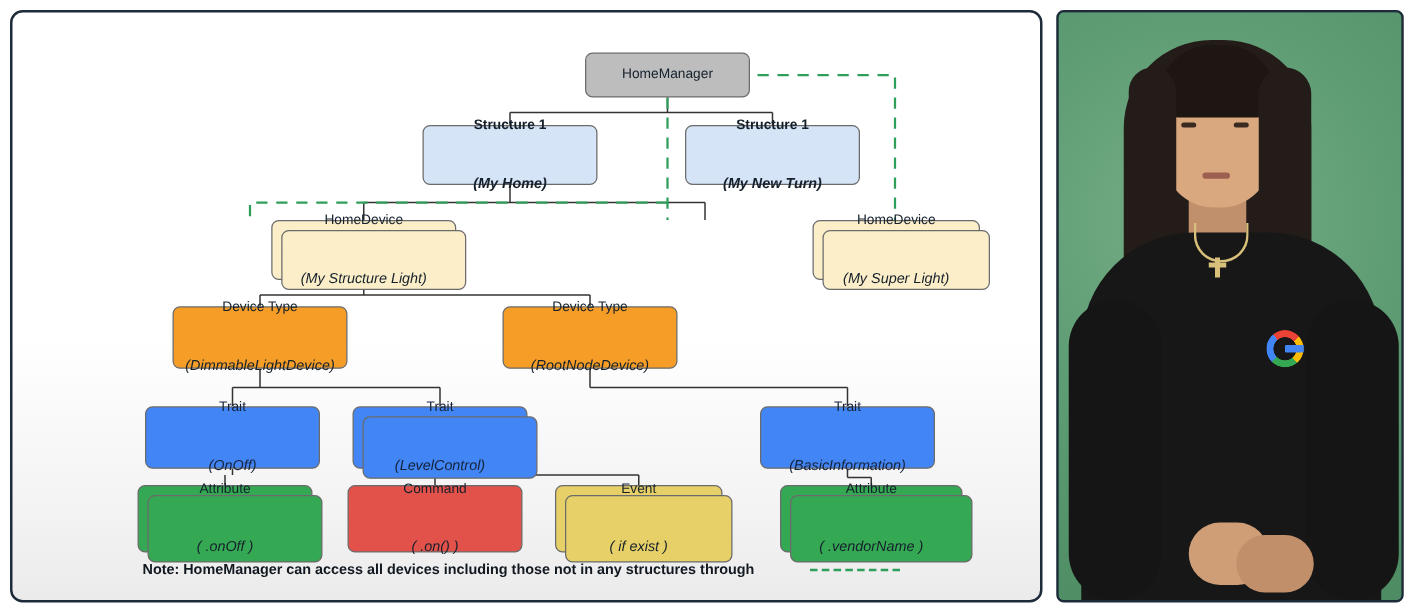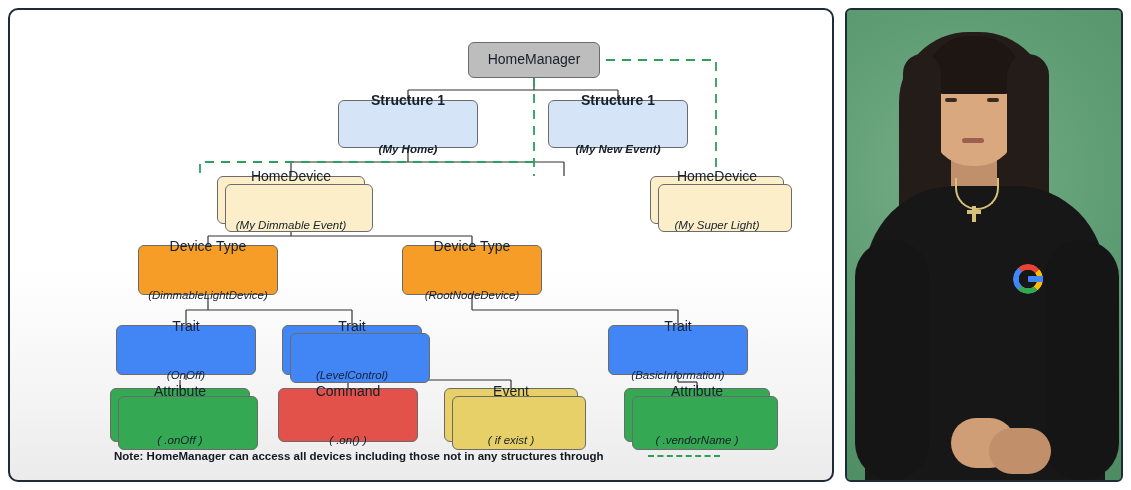--- a/index.html
+++ b/index.html
@@ -54,21 +54,21 @@
     border-radius: 6px;
     display: flex;
     flex-direction: column;
     align-items: center;
     justify-content: center;
     text-align: center;
     color: #15202b;
     line-height: 1.25;
     z-index: 3;
   }
-  .node .l1 { font-size: 14px; }
+  .node .l1 { font-size: 11px; }
   .node .l2 { font-size: 11.5px; font-style: italic; margin-top: 32px; }
 
   
   .stacked::after {
     content: "";
     position: absolute;
     left: 7px;
     top: 7px;
     width: 100%;
     height: 100%;
@@ -322,26 +322,26 @@
         <span class="l1">HomeManager</span>
       </div>
 
       <div class="node n-structure" style="left:328px; top:90px; width:140px; height:48px;">
         <span class="l1">Structure 1</span>
         <span class="l2">(My Home)</span>
       </div>
 
       <div class="node n-structure" style="left:538px; top:90px; width:140px; height:48px;">
         <span class="l1">Structure 1</span>
-        <span class="l2">(My New Event)</span>
+        <span class="l2">(My New Turn)</span>
       </div>
 
       <div class="node n-device stacked" style="left:207px; top:166px; width:148px; height:48px;">
         <span class="l1">HomeDevice</span>
-        <span class="l2">(My Dimmable Event)</span>
+        <span class="l2">(My Structure Light)</span>
       </div>
 
 
       <div class="node n-device stacked" style="left:640px; top:166px; width:134px; height:48px;">
         <span class="l1">HomeDevice</span>
         <span class="l2">(My Super Light)</span>
       </div>
 
       <div class="node n-devicetype" style="left:128px; top:235px; width:140px; height:50px;">
         <span class="l1">Device Type</span>

